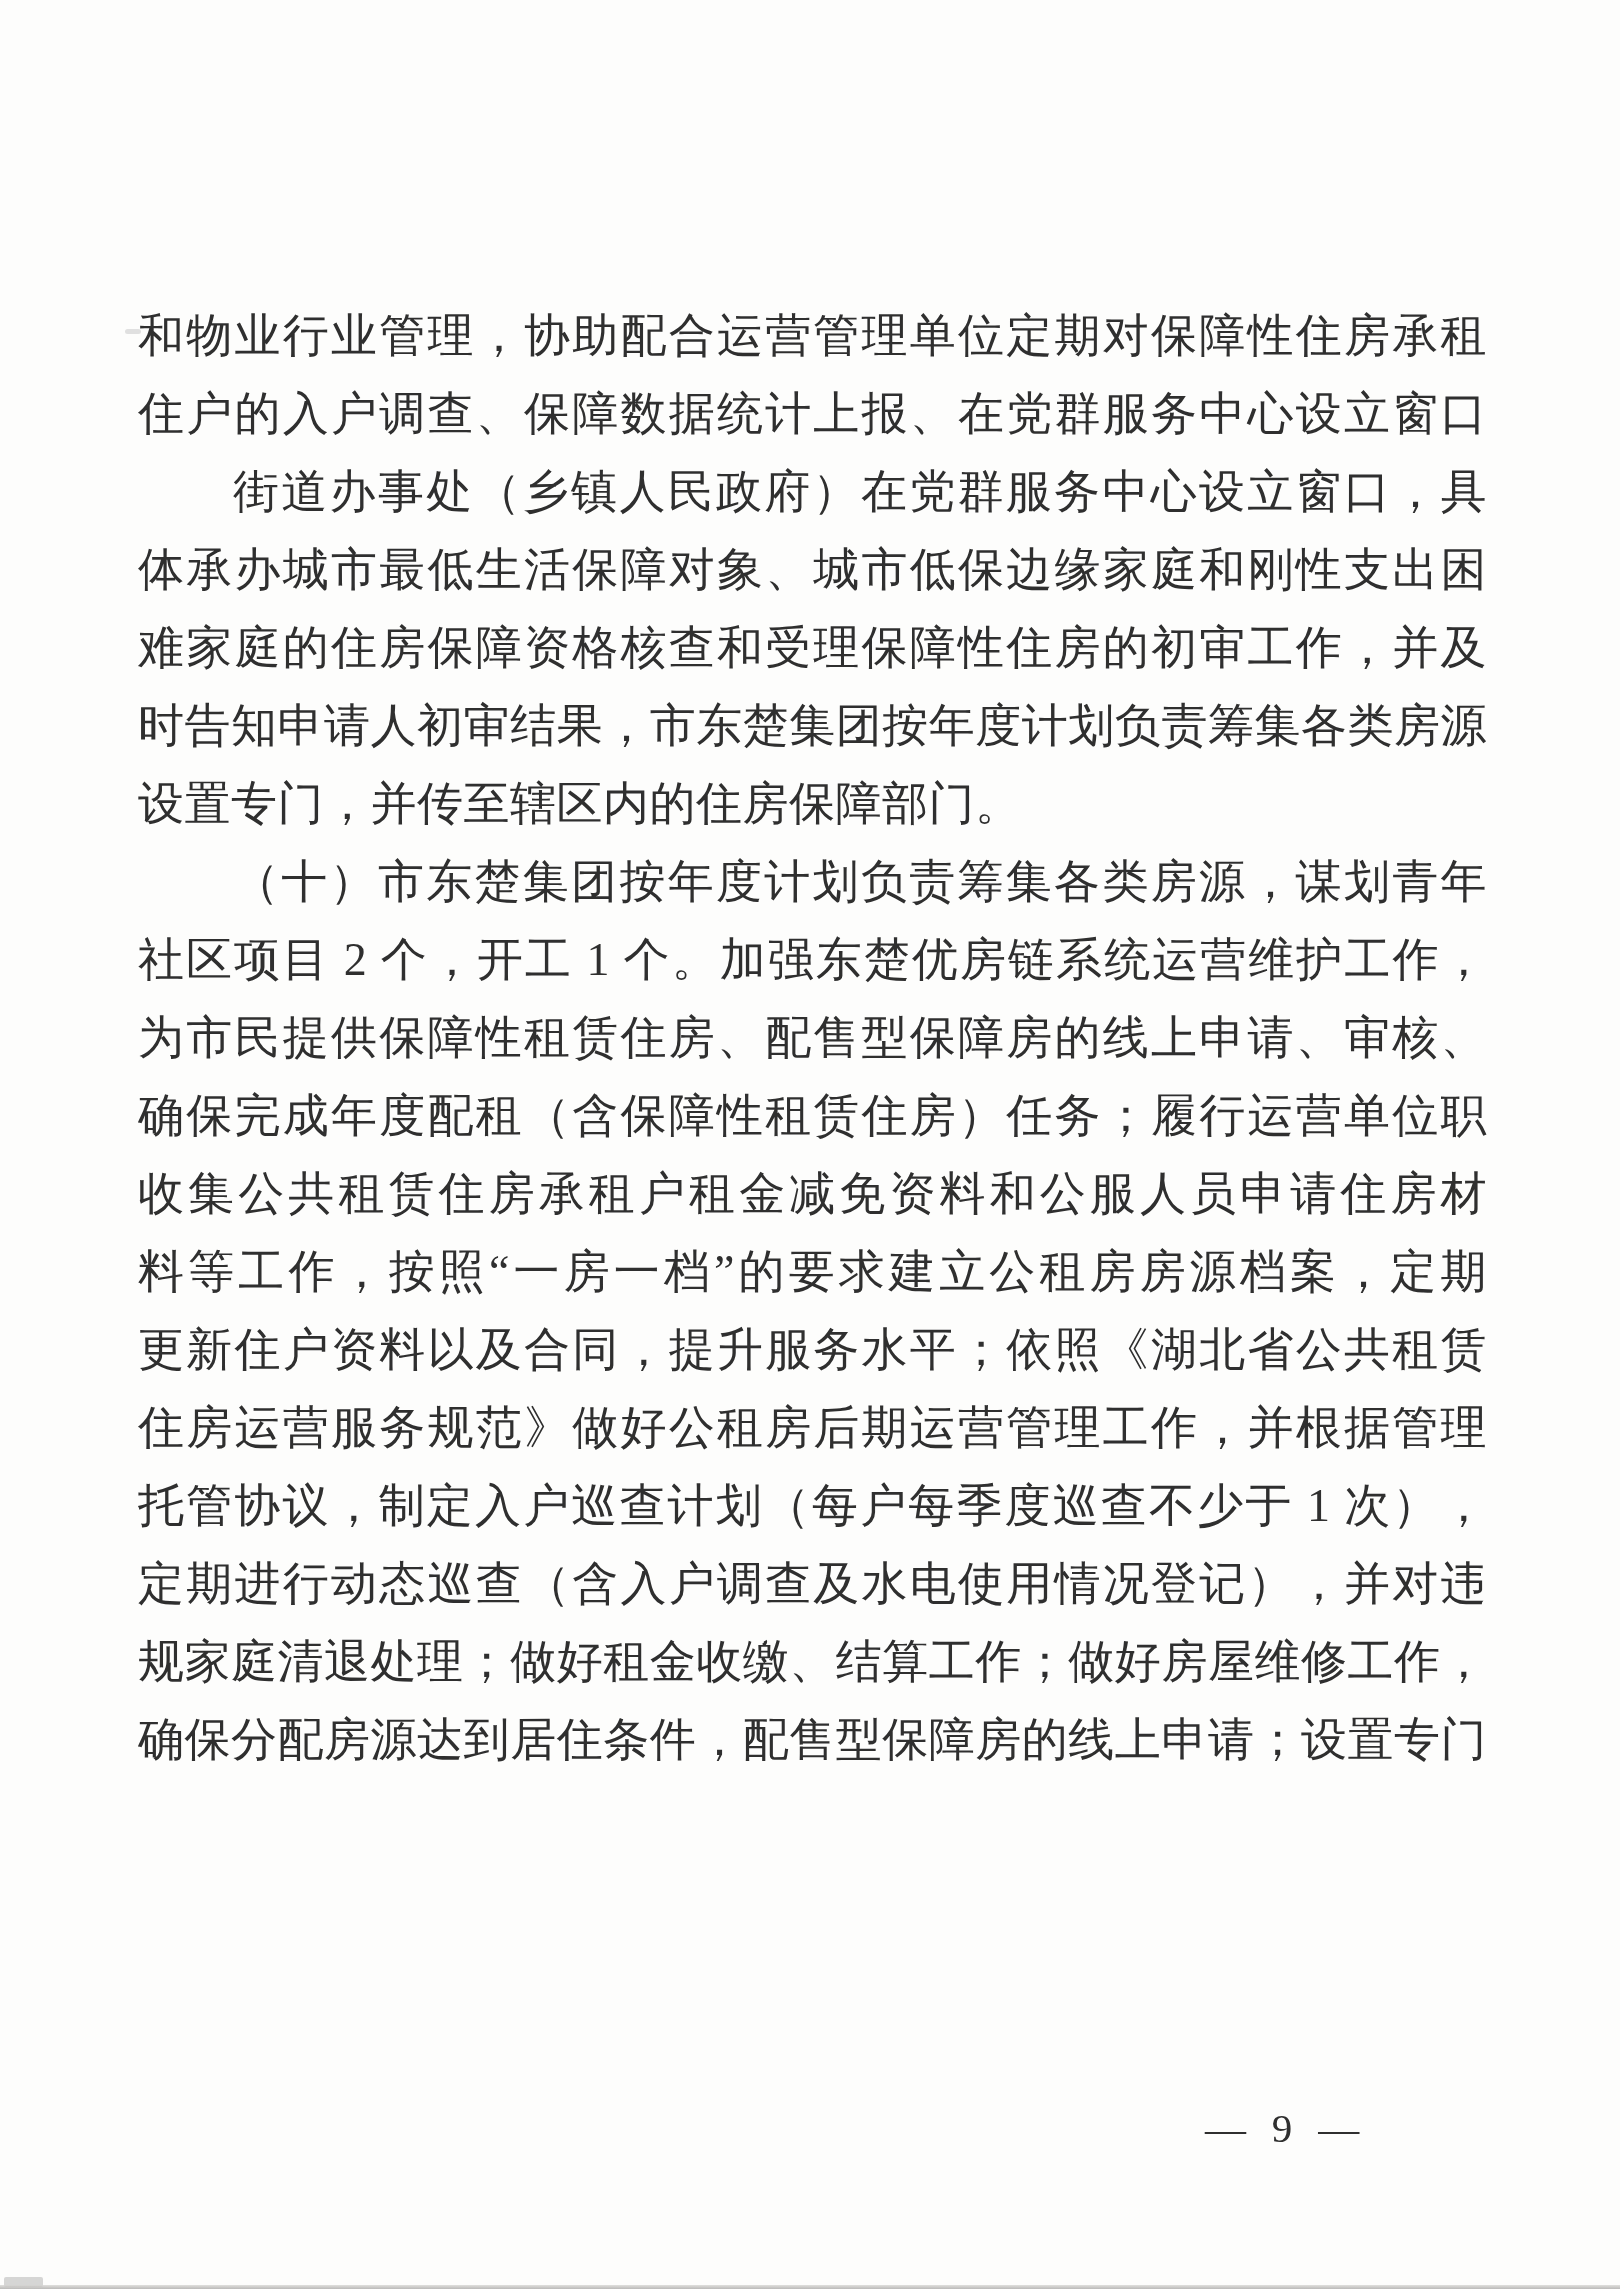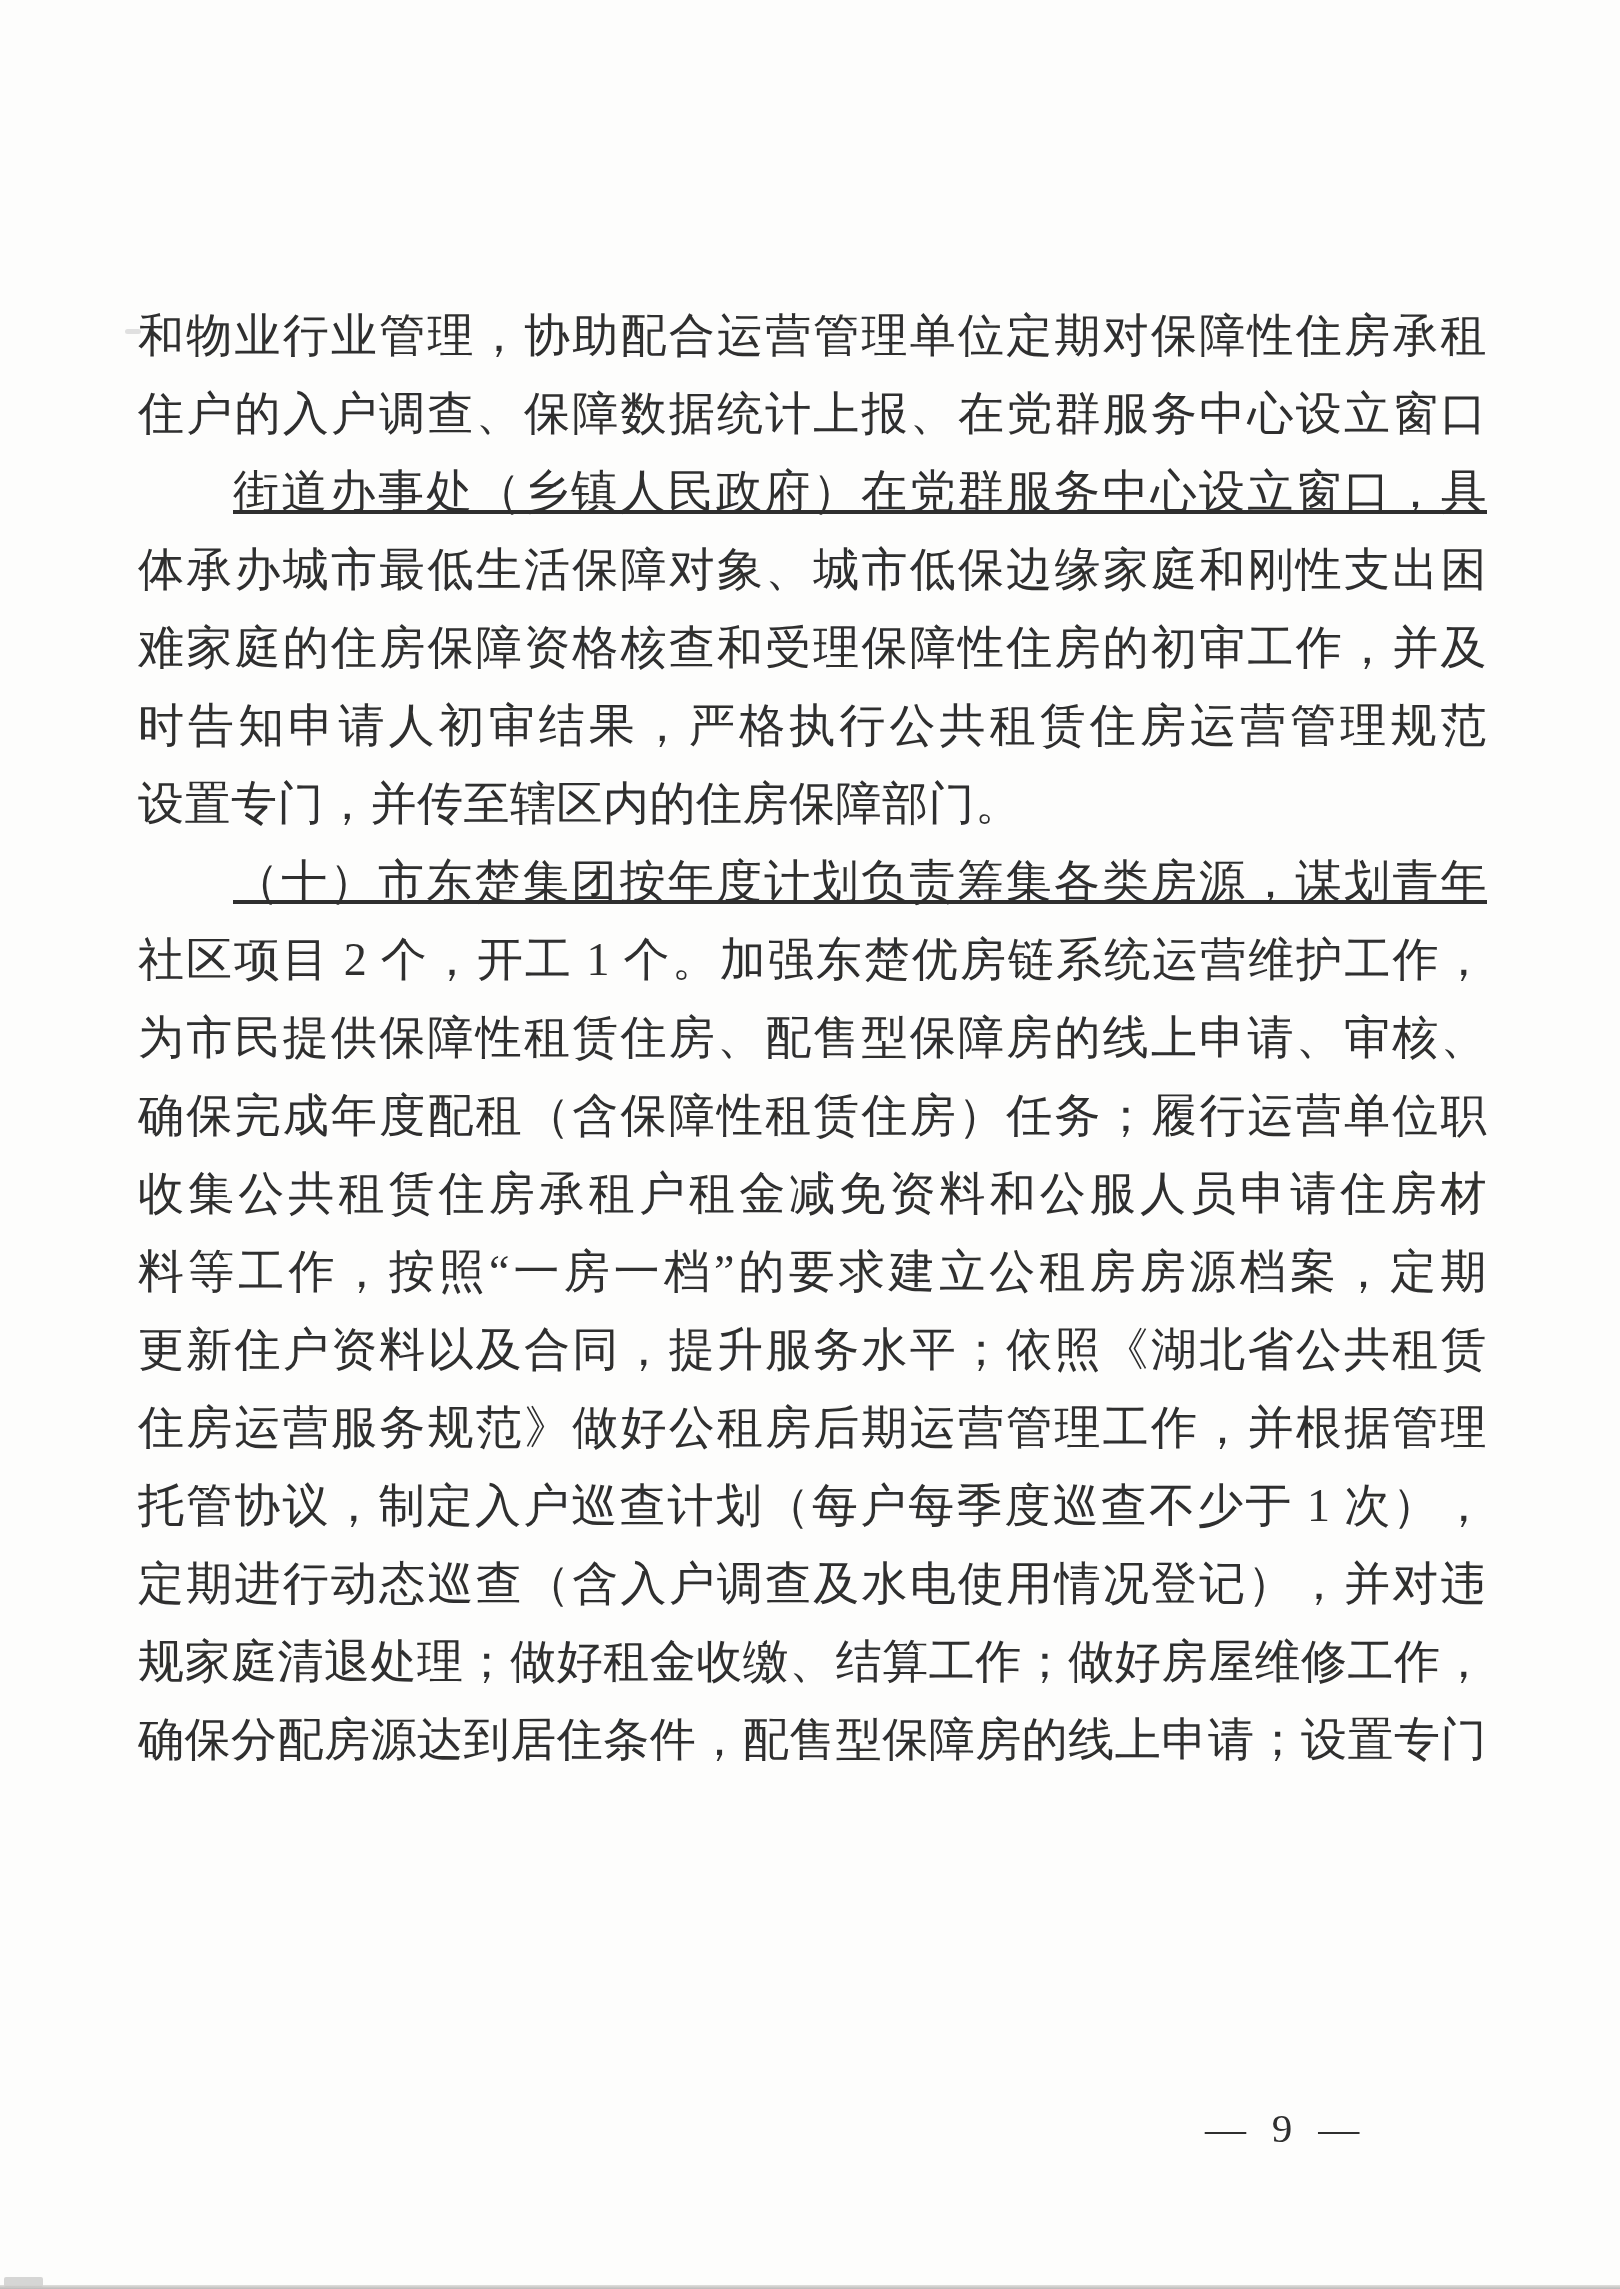--- a/index.html
+++ b/index.html
@@ -29,21 +29,20 @@
     text-align: justify;
     text-align-last: justify;
     letter-spacing: 0.5px;
     font-weight: 400;
   }
   .line.end {
     text-align-last: left;
   }
   .line.indent {
     text-indent: 95px;
-    text-decoration: underline;
   }
   .footer {
     position: absolute;
     top: 2103px;
     right: 253px;
     font-size: 41px;
     line-height: 51px;
     color: var(--ink, #2f2f2f);
     letter-spacing: 7.8px;
     white-space: nowrap;
@@ -84,21 +83,21 @@
 
 <div class="page">
   <div class="speck-left"></div>
 
   <div class="text-block">
     <div class="line">和物业行业管理，协助配合运营管理单位定期对保障性住房承租</div>
     <div class="line">住户的入户调查、保障数据统计上报、在党群服务中心设立窗口</div>
     <div class="line indent">街道办事处（乡镇人民政府）在党群服务中心设立窗口，具</div>
     <div class="line">体承办城市最低生活保障对象、城市低保边缘家庭和刚性支出困</div>
     <div class="line">难家庭的住房保障资格核查和受理保障性住房的初审工作，并及</div>
-    <div class="line">时告知申请人初审结果，严格执行公共租赁住房运营管理规范</div>
+    <div class="line">时告知申请人初审结果，市东楚集团按年度计划负责筹集各类房源</div>
     <div class="line end">设置专门，并传至辖区内的住房保障部门。</div>
     <div class="line indent">（十）市东楚集团按年度计划负责筹集各类房源，谋划青年</div>
     <div class="line">社区项目 2 个，开工 1 个。加强东楚优房链系统运营维护工作，</div>
     <div class="line">为市民提供保障性租赁住房、配售型保障房的线上申请、审核、</div>
     <div class="line">确保完成年度配租（含保障性租赁住房）任务；履行运营单位职</div>
     <div class="line">收集公共租赁住房承租户租金减免资料和公服人员申请住房材</div>
     <div class="line">料等工作，按照“一房一档”的要求建立公租房房源档案，定期</div>
     <div class="line">更新住户资料以及合同，提升服务水平；依照《湖北省公共租赁</div>
     <div class="line">住房运营服务规范》做好公租房后期运营管理工作，并根据管理</div>
     <div class="line">托管协议，制定入户巡查计划（每户每季度巡查不少于 1 次），</div>

